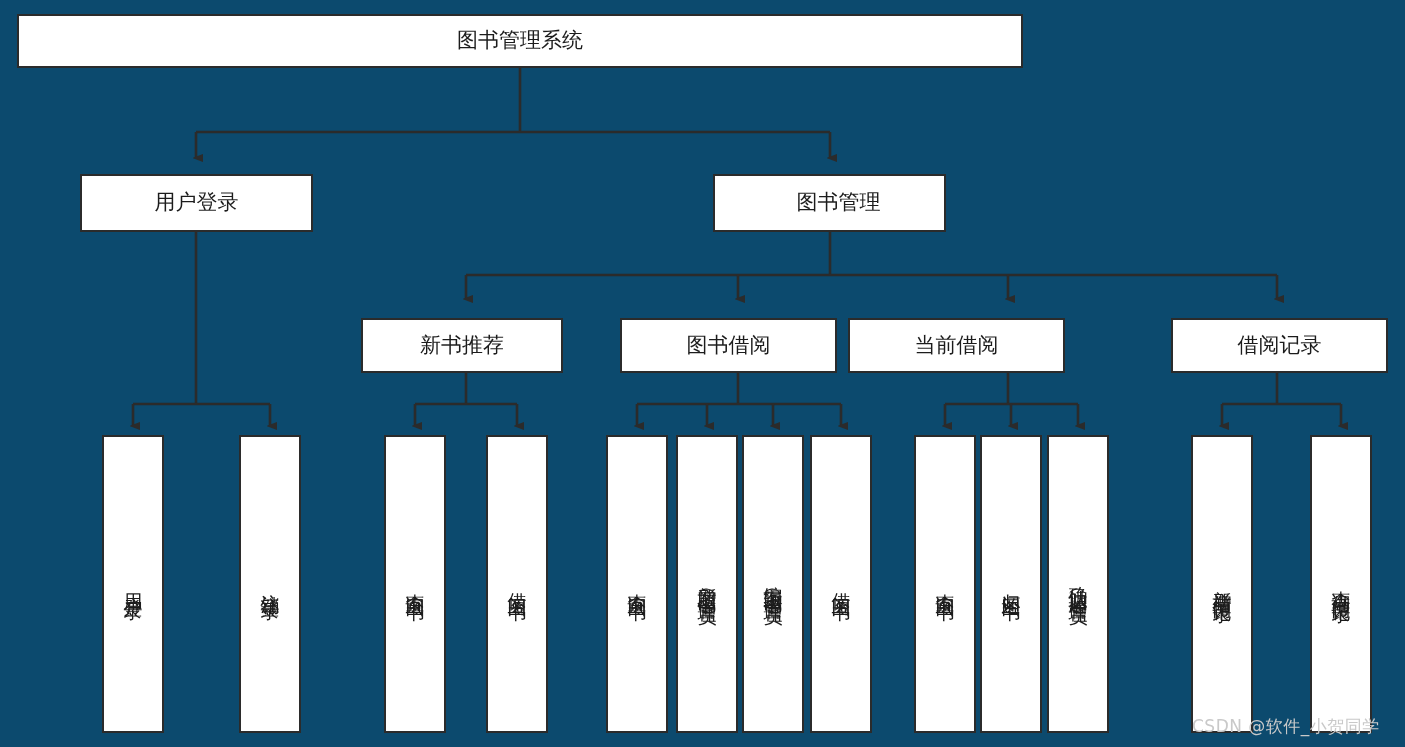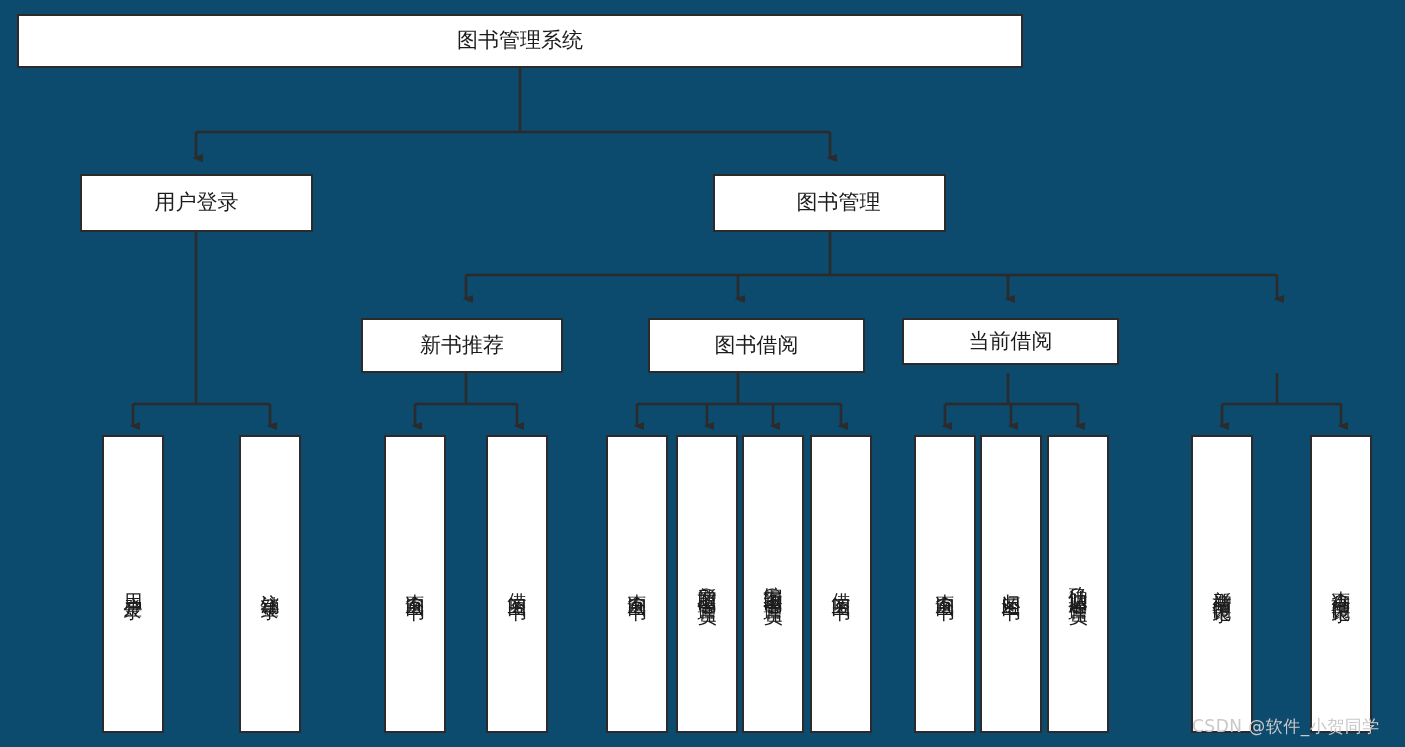--- a/index.html
+++ b/index.html
@@ -130,25 +130,28 @@
   <div class="node h" style="left:80px; top:174px; width:233px; height:58px;">
     <span class="label">用户登录</span>
   </div>
   <div class="node h" style="left:713px; top:174px; width:233px; height:58px;padding-left:18px;">
     <span class="label">图书管理</span>
   </div>
 
   <div class="node h" style="left:361px; top:318px; width:202px; height:55px;">
     <span class="label">新书推荐</span>
   </div>
-  <div class="node h" style="left:648px; top:318px; width:217px; height:55px;">
+  <div class="node h" style="left:620px; top:318px; width:217px; height:55px;">
     <span class="label">图书借阅</span>
   </div>
-  <div class="node h" style="left:902px; top:318px; width:217px; height:47px;">
+  <div class="node h" style="left:848px; top:318px; width:217px; height:55px;">
     <span class="label">当前借阅</span>
+  </div>
+  <div class="node h" style="left:1171px; top:318px; width:217px; height:55px;">
+    <span class="label">借阅记录</span>
   </div>
 
   <div class="node v" style="left:102px; top:435px; width:62px; height:298px;">
     <span class="label">用户登录</span>
   </div>
   <div class="node v" style="left:239px; top:435px; width:62px; height:298px;">
     <span class="label">注销登录</span>
   </div>
 
   <div class="node v" style="left:384px; top:435px; width:62px; height:298px;">

